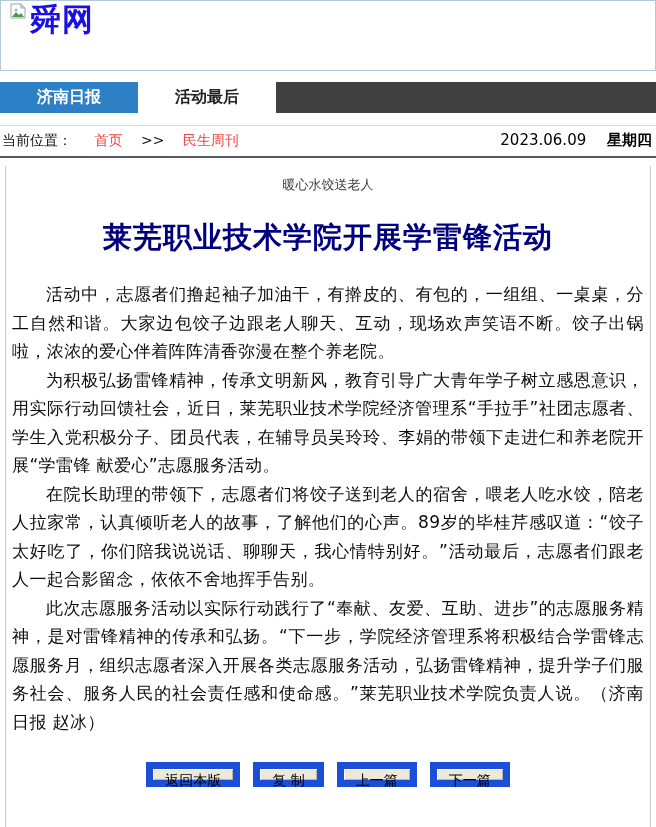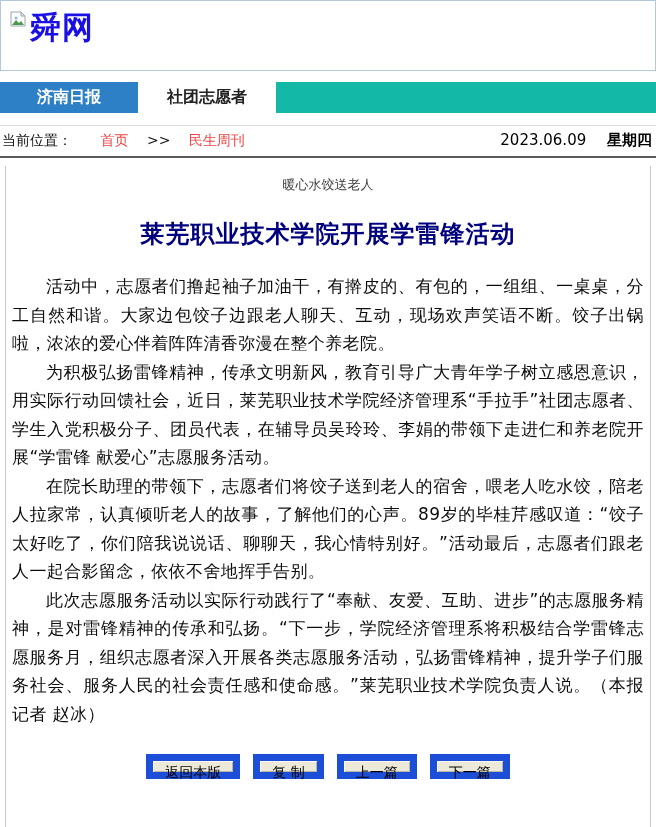--- a/index.html
+++ b/index.html
@@ -10,38 +10,38 @@
     color: #111;
   }
   .page { width: 656px; min-height: 827px; background: #fff; }
 
   
   .logo-box {
     height: 71px;
     border: 1px solid #b3c9da;
     display: flex;
     align-items: flex-start;
-    padding: 8px 0 0 9px;
+    padding: 0 0 0 9px;
     background: #fff;
   }
   .logo { display: flex; align-items: flex-start; text-decoration: none; cursor: pointer; }
   .broken-img { display: inline-block; margin: 2px 3px 0 0; }
   .logo-text {
     color: #1a10e6;
     font-size: 31px;
     font-weight: bold;
     line-height: 1.2;
     letter-spacing: 1px;
   }
 
   
   .tabs {
     margin-top: 11px;
     height: 31px;
-    background: #14b8a6;
+    background: #404040;
     display: flex;
     align-items: stretch;
   }
   .tab {
     width: 138px;
     display: flex;
     align-items: center;
     justify-content: center;
     font-size: 16px;
     font-weight: bold;
@@ -57,41 +57,41 @@
     border-top: 1px solid #dcdcdc;
     border-bottom: 2px solid #5a5a5a;
     padding: 5px 4px 6px 2px;
     display: flex;
     justify-content: space-between;
     align-items: center;
   }
   .crumb { font-size: 14px; color: #111; }
   .crumb a { color: #ef4444; text-decoration: none; cursor: pointer; }
   .crumb .sep { margin: 0 14px; }
-  .crumb .lead { margin-right: 24px; }
+  .crumb .lead { margin-right: 18px; }
   .date { font-size: 15px; color: #000; }
   .date .wd { font-weight: bold; margin-left: 16px; }
 
   
   .article-box {
     margin: 8px 5px;
     border: 1px solid #c9c9c9;
     border-top: none;
     padding: 8px 6px 16px 6px;
     min-height: 667px;
   }
   .kicker {
     text-align: center;
     font-size: 13px;
     color: #3d3d3d;
     margin-top: 2px;
   }
   .title {
     text-align: center;
-    font-size: 24px;
+    font-size: 29px;
     font-weight: bold;
     color: #00007e;
     letter-spacing: 1px;
     margin: 24px 0 22px 0;
   }
   .body p {
     font-size: 17px;
     line-height: 28.5px;
     text-align: justify;
     text-indent: 2em;
@@ -132,21 +132,21 @@
           <circle cx="6" cy="7" r="1.5" fill="#8fb7d8"></circle>
           <path d="M2 14 l4 -5 3 3 2 -2 3 4 z" fill="#4d9a4d"></path>
         </svg>
       </span>
       <span class="logo-text">舜网</span>
     </a>
   </header>
 
   <nav class="tabs">
     <div class="tab active">济南日报</div>
-    <div class="tab">社团志愿者</div>
+    <div class="tab">活动最后</div>
   </nav>
 
   <div class="crumb-row">
     <div class="crumb">
       <span class="lead">当前位置：</span>
       <a>首页</a>
       <span class="sep">&gt;&gt;</span>
       <a>民生周刊</a>
     </div>
     <div class="date">
@@ -156,21 +156,21 @@
   </div>
 
   <main class="article-box">
     <div class="kicker">暖心水饺送老人</div>
     <h1 class="title">莱芜职业技术学院开展学雷锋活动</h1>
 
     <div class="body">
       <p>活动中，志愿者们撸起袖子加油干，有擀皮的、有包的，一组组、一桌桌，分工自然和谐。大家边包饺子边跟老人聊天、互动，现场欢声笑语不断。饺子出锅啦，浓浓的爱心伴着阵阵清香弥漫在整个养老院。</p>
       <p>为积极弘扬雷锋精神，传承文明新风，教育引导广大青年学子树立感恩意识，用实际行动回馈社会，近日，莱芜职业技术学院经济管理系“手拉手”社团志愿者、学生入党积极分子、团员代表，在辅导员吴玲玲、李娟的带领下走进仁和养老院开展“学雷锋 献爱心”志愿服务活动。</p>
       <p>在院长助理的带领下，志愿者们将饺子送到老人的宿舍，喂老人吃水饺，陪老人拉家常，认真倾听老人的故事，了解他们的心声。89岁的毕桂芹感叹道：“饺子太好吃了，你们陪我说说话、聊聊天，我心情特别好。”活动最后，志愿者们跟老人一起合影留念，依依不舍地挥手告别。</p>
-      <p>此次志愿服务活动以实际行动践行了“奉献、友爱、互助、进步”的志愿服务精神，是对雷锋精神的传承和弘扬。“下一步，学院经济管理系将积极结合学雷锋志愿服务月，组织志愿者深入开展各类志愿服务活动，弘扬雷锋精神，提升学子们服务社会、服务人民的社会责任感和使命感。”莱芜职业技术学院负责人说。（本报记者 赵冰）</p>
+      <p>此次志愿服务活动以实际行动践行了“奉献、友爱、互助、进步”的志愿服务精神，是对雷锋精神的传承和弘扬。“下一步，学院经济管理系将积极结合学雷锋志愿服务月，组织志愿者深入开展各类志愿服务活动，弘扬雷锋精神，提升学子们服务社会、服务人民的社会责任感和使命感。”莱芜职业技术学院负责人说。（济南日报 赵冰）</p>
     </div>
 
     <div class="actions">
       <button>返回本版</button>
       <button>复 制</button>
       <button>上一篇</button>
       <button>下一篇</button>
     </div>
   </main>
 

